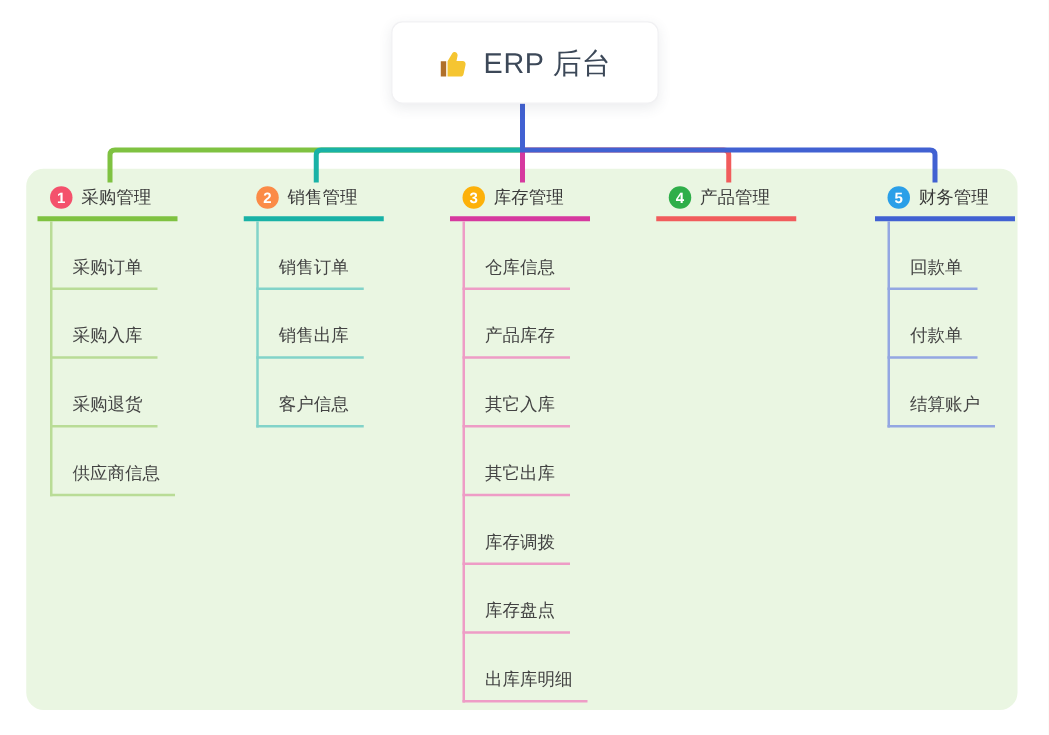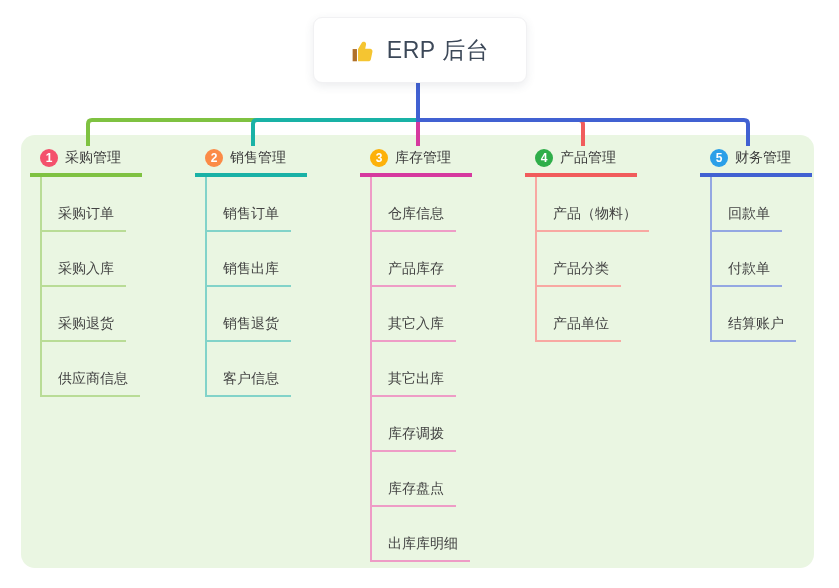--- a/index.html
+++ b/index.html
@@ -109,23 +109,20 @@
     </div>
     <div class="children" style="border-left-color: rgb(130, 211, 201);">
   <div class="child-row">
     <span class="child-label" style="border-bottom-color: rgb(130, 211, 201);">销售订单</span>
   </div>
 
   <div class="child-row">
     <span class="child-label" style="border-bottom-color: rgb(130, 211, 201);">销售出库</span>
   </div>
 
-  <div class="child-row">
-    <span class="child-label" style="border-bottom-color: rgb(130, 211, 201);">销售退货</span>
-  </div>
 
   <div class="child-row">
     <span class="child-label" style="border-bottom-color: rgb(130, 211, 201);">客户信息</span>
   </div>
 </div>
   </div>
 
   <div class="branch" style="left: 360px;">
     <div class="branch-header" style="border-bottom-color: rgb(214, 57, 159);">
       <span class="badge" style="background: rgb(253, 177, 10);">3</span>
@@ -160,33 +157,20 @@
     <span class="child-label" style="border-bottom-color: rgb(238, 156, 198); margin-top: 36px;">出库库明细</span>
   </div>
 </div>
   </div>
 
   <div class="branch" style="left: 525px;">
     <div class="branch-header" style="border-bottom-color: rgb(241, 92, 92);">
       <span class="badge" style="background: rgb(47, 174, 73);">4</span>
       <span class="branch-label">产品管理</span>
     </div>
-    <div class="children" style="border-left-color: rgb(248, 168, 162);">
-  <div class="child-row">
-    <span class="child-label" style="border-bottom-color: rgb(248, 168, 162);">产品（物料）</span>
-  </div>
-
-  <div class="child-row">
-    <span class="child-label" style="border-bottom-color: rgb(248, 168, 162);">产品分类</span>
-  </div>
-
-  <div class="child-row">
-    <span class="child-label" style="border-bottom-color: rgb(248, 168, 162);">产品单位</span>
-  </div>
-</div>
   </div>
 
   <div class="branch" style="left: 700px;">
     <div class="branch-header" style="border-bottom-color: rgb(65, 97, 210);">
       <span class="badge" style="background: rgb(43, 159, 232);">5</span>
       <span class="branch-label">财务管理</span>
     </div>
     <div class="children" style="border-left-color: rgb(148, 167, 226);">
   <div class="child-row">
     <span class="child-label" style="border-bottom-color: rgb(148, 167, 226);">回款单</span>

